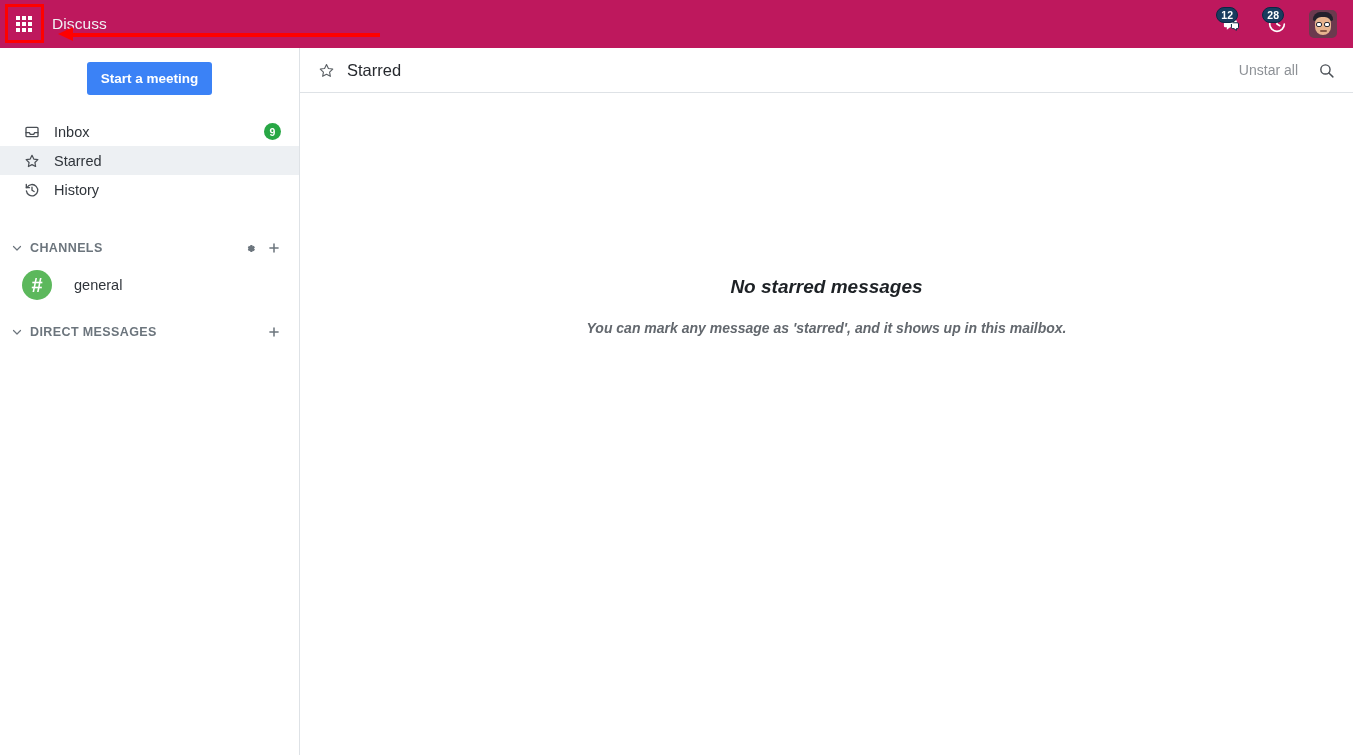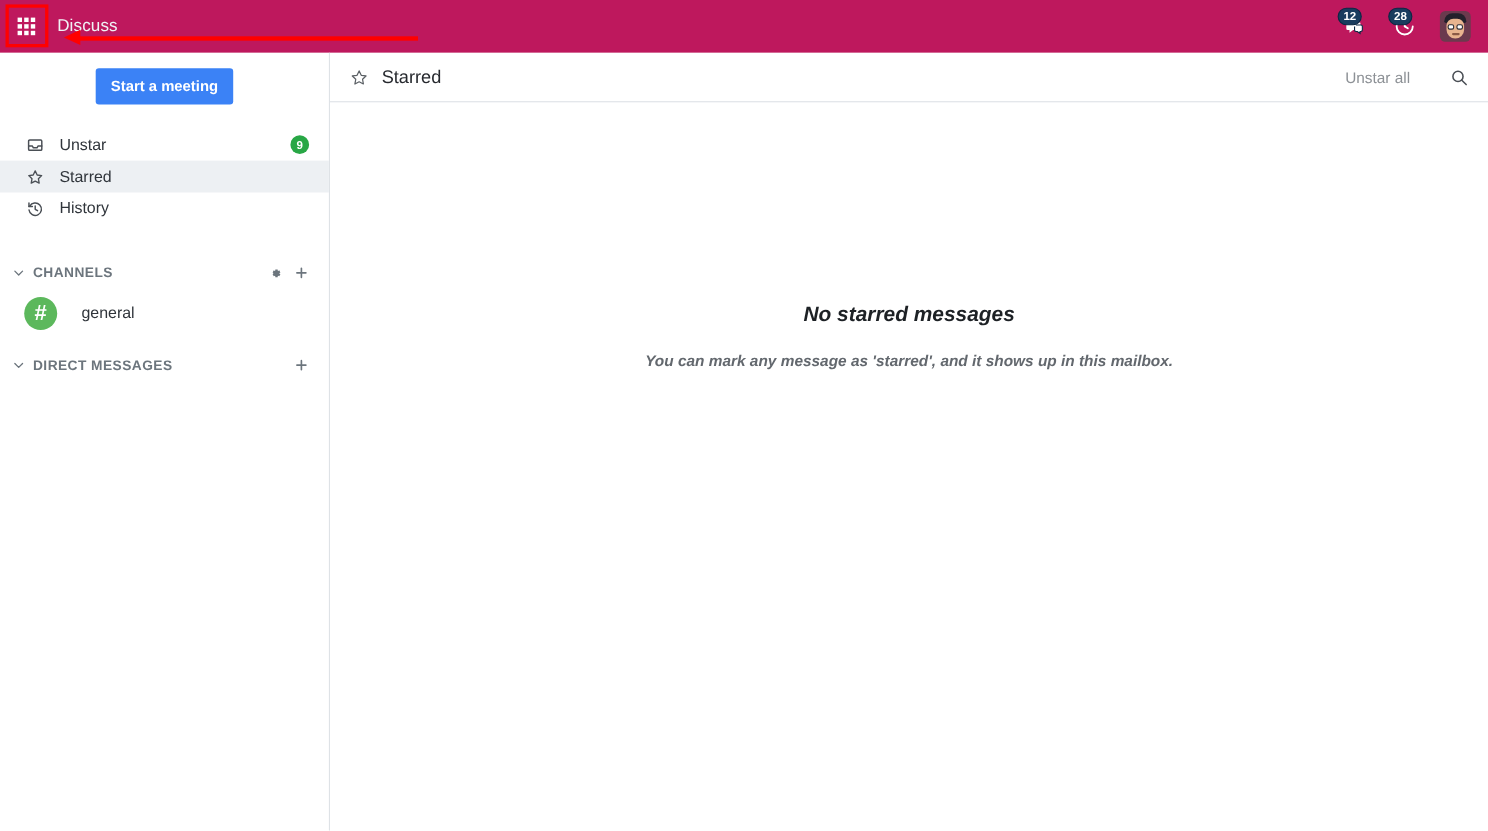--- a/index.html
+++ b/index.html
@@ -165,21 +165,21 @@
   .main {
     position: absolute; top: 48px; left: 300px;
     width: 1053px; height: 707px; background: #ffffff;
   }
   .main-header {
     height: 45px; border-bottom: 1px solid #dee2e6;
     display: flex; align-items: center; padding: 0 18px 0 18px;
   }
   .mh-star { color: #5b6065; display: flex; align-items: center; margin-right: 12px; }
   .mh-title { font-size: 16.5px; color: #26292e; }
-  .mh-right { margin-left: auto; display: flex; align-items: center; gap: 36px; }
+  .mh-right { margin-left: auto; display: flex; align-items: center; gap: 20px; }
   .unstar-all {
     font-size: 14px; color: #8d9196; cursor: pointer;
     font-family: "Liberation Sans", sans-serif;
   }
   .search-btn { color: #4a4f55; display: flex; align-items: center; cursor: pointer; }
 
   .empty-state {
     position: absolute; top: 0; left: 0;
     width: 1053px; height: 515px;
     display: flex; flex-direction: column;
@@ -260,21 +260,21 @@
 
   <div class="mailbox-list">
 
     <div class="mailbox-item">
       <span class="mb-icon">
         <svg width="16" height="16" viewBox="0 0 24 24" fill="none" stroke="#4a4f55" stroke-width="2" stroke-linecap="round" stroke-linejoin="round">
           <path d="M3 13h5l1.5 2.5h5L16 13h5"></path>
           <path d="M4.5 5h15a1.5 1.5 0 0 1 1.5 1.5v11A1.5 1.5 0 0 1 19.5 19h-15A1.5 1.5 0 0 1 3 17.5v-11A1.5 1.5 0 0 1 4.5 5z"></path>
         </svg>
       </span>
-      <span class="mb-label">Unstar</span>
+      <span class="mb-label">Inbox</span>
       <span class="mb-badge">9</span>
     </div>
 
     <div class="mailbox-item active">
       <span class="mb-icon">
         <svg width="16" height="16" viewBox="0 0 24 24" fill="none" stroke="#4a4f55" stroke-width="1.8" stroke-linejoin="round">
           <path d="M12 3.5l2.7 5.6 6.1.85-4.45 4.25 1.08 6.05L12 17.4l-5.43 2.85L7.65 14.2 3.2 9.95l6.1-.85z"></path>
         </svg>
       </span>
       <span class="mb-label">Starred</span>

